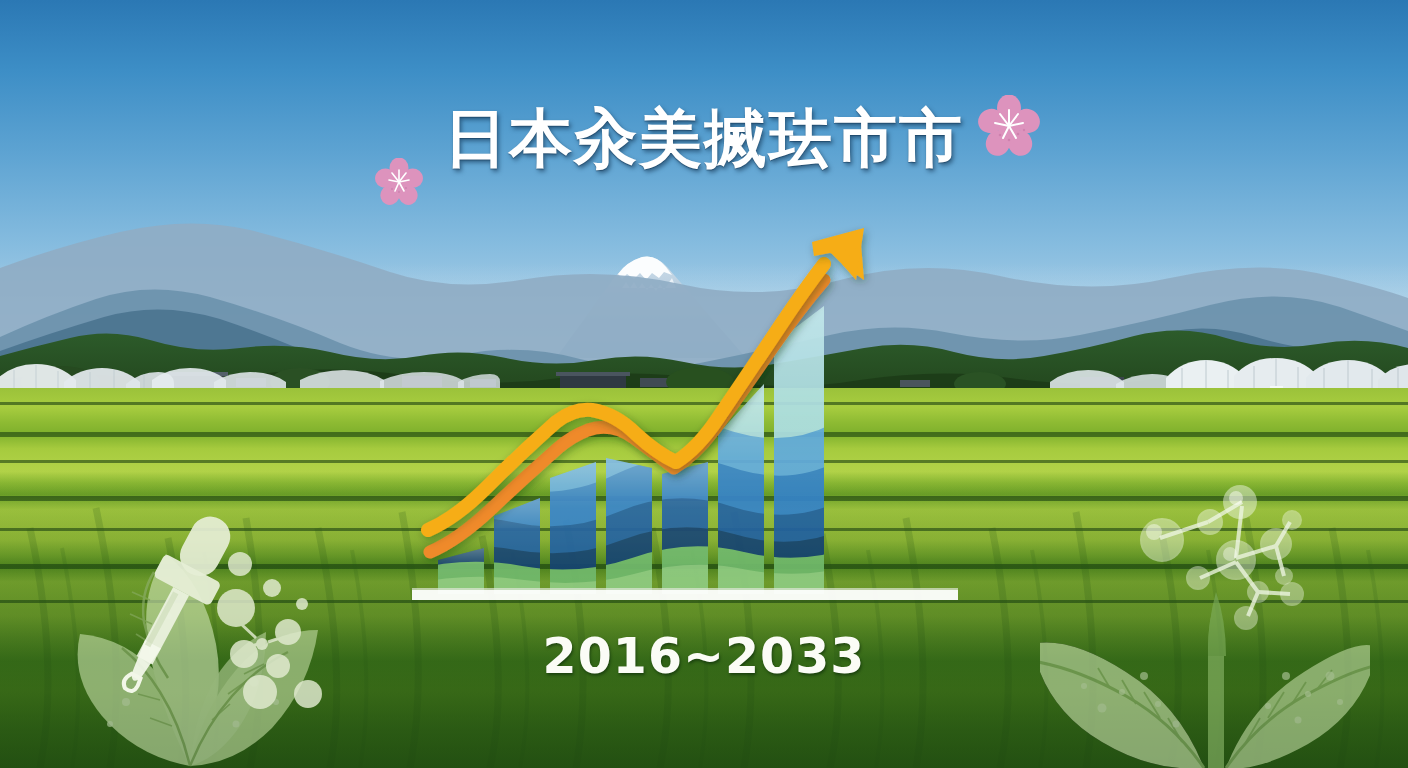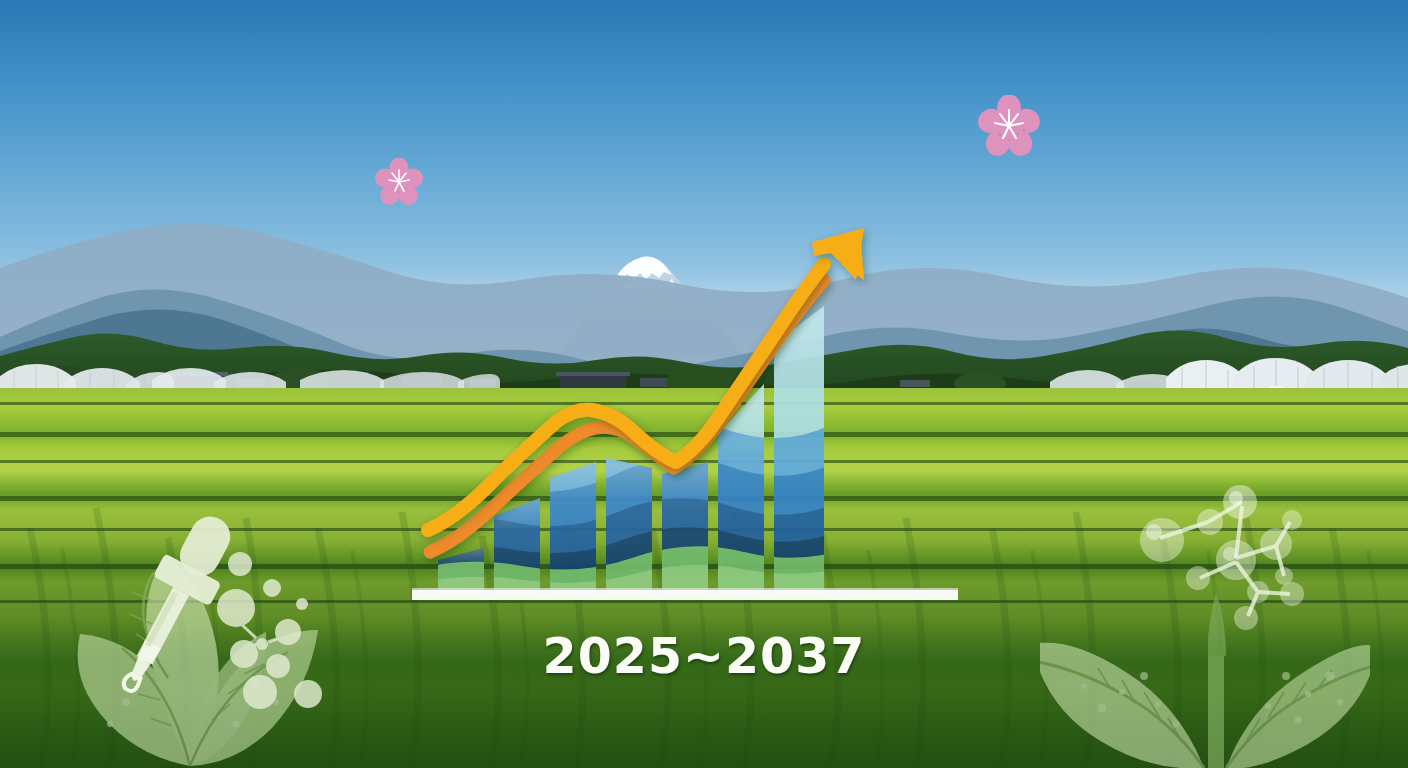--- a/index.html
+++ b/index.html
@@ -511,20 +511,23 @@
         <path d="M400 20 L452 6 L444 58 L430 42 L444 26 L402 34 Z" fill="#f6ad14"></path>
       </g>
 
       <g>
         <rect x="0" y="368" width="546" height="10" fill="#ffffff" opacity=".95"></rect>
         <rect x="0" y="366" width="546" height="2" fill="#dfe7d9" opacity=".7"></rect>
       </g>
     </svg>
   </div>
 
+  <div id="title-wrap">
+    <span id="title">日本汆美搣珐市市</span>
+  </div>
 
   <div class="sakura sakura-left">
     <svg viewBox="0 0 48 48">
       <g fill="#dd93bd">
         <ellipse cx="24" cy="10" rx="9.5" ry="10.5"></ellipse>
         <ellipse cx="38" cy="20" rx="10" ry="9.5" transform="rotate(20 38 20)"></ellipse>
         <ellipse cx="33" cy="37" rx="9.5" ry="10" transform="rotate(-25 33 37)"></ellipse>
         <ellipse cx="15" cy="37" rx="9.5" ry="10" transform="rotate(25 15 37)"></ellipse>
         <ellipse cx="10" cy="20" rx="10" ry="9.5" transform="rotate(-20 10 20)"></ellipse>
         <circle cx="24" cy="24" r="9"></circle>
@@ -568,16 +571,16 @@
       <g fill="#c97aa8" opacity=".7">
         <circle cx="22" cy="40" r="1.3"></circle>
           <circle cx="40" cy="39" r="1.3"></circle>
         <circle cx="31" cy="45" r="1.3"></circle>
           <circle cx="46" cy="35" r="1.2"></circle>
       </g>
     </svg>
   </div>
 
   <div id="years">
-    <span>2025~2037</span>
+    <span>2016~2033</span>
   </div>
 
 </div>
 
 </body></html>

